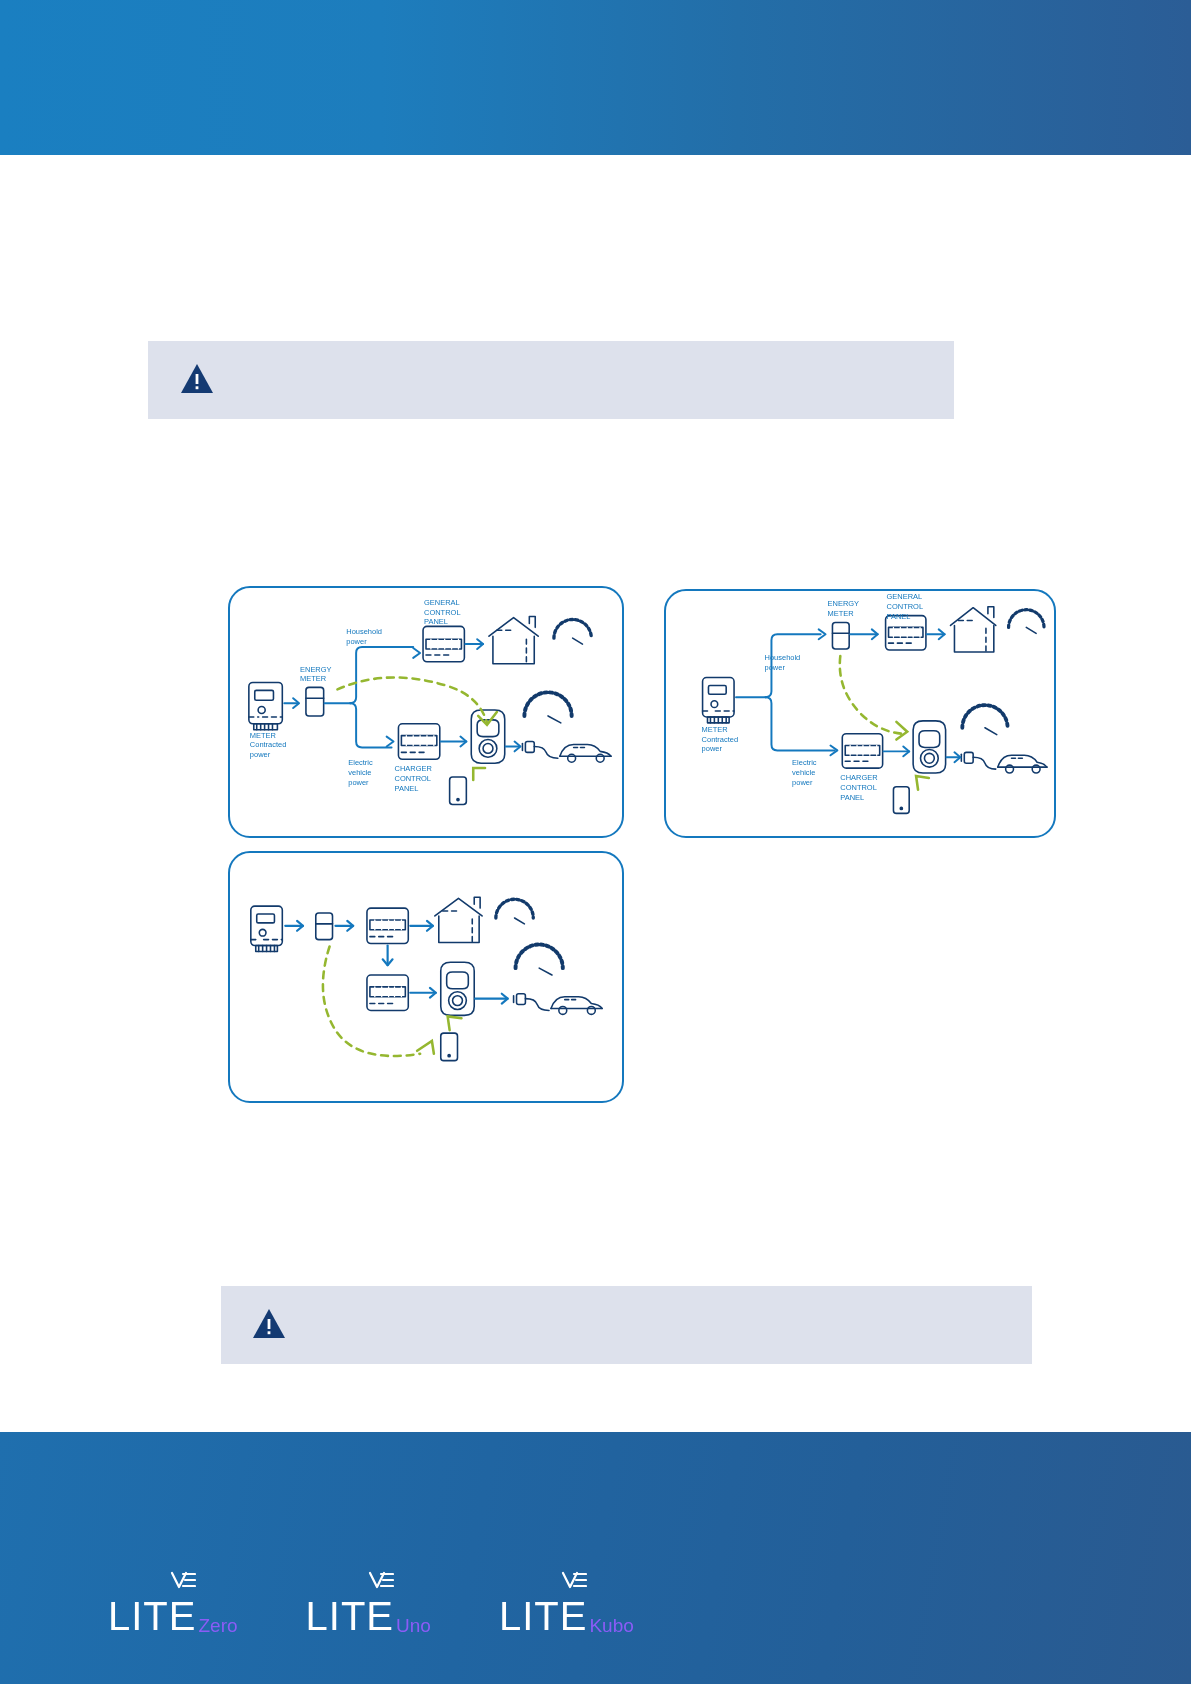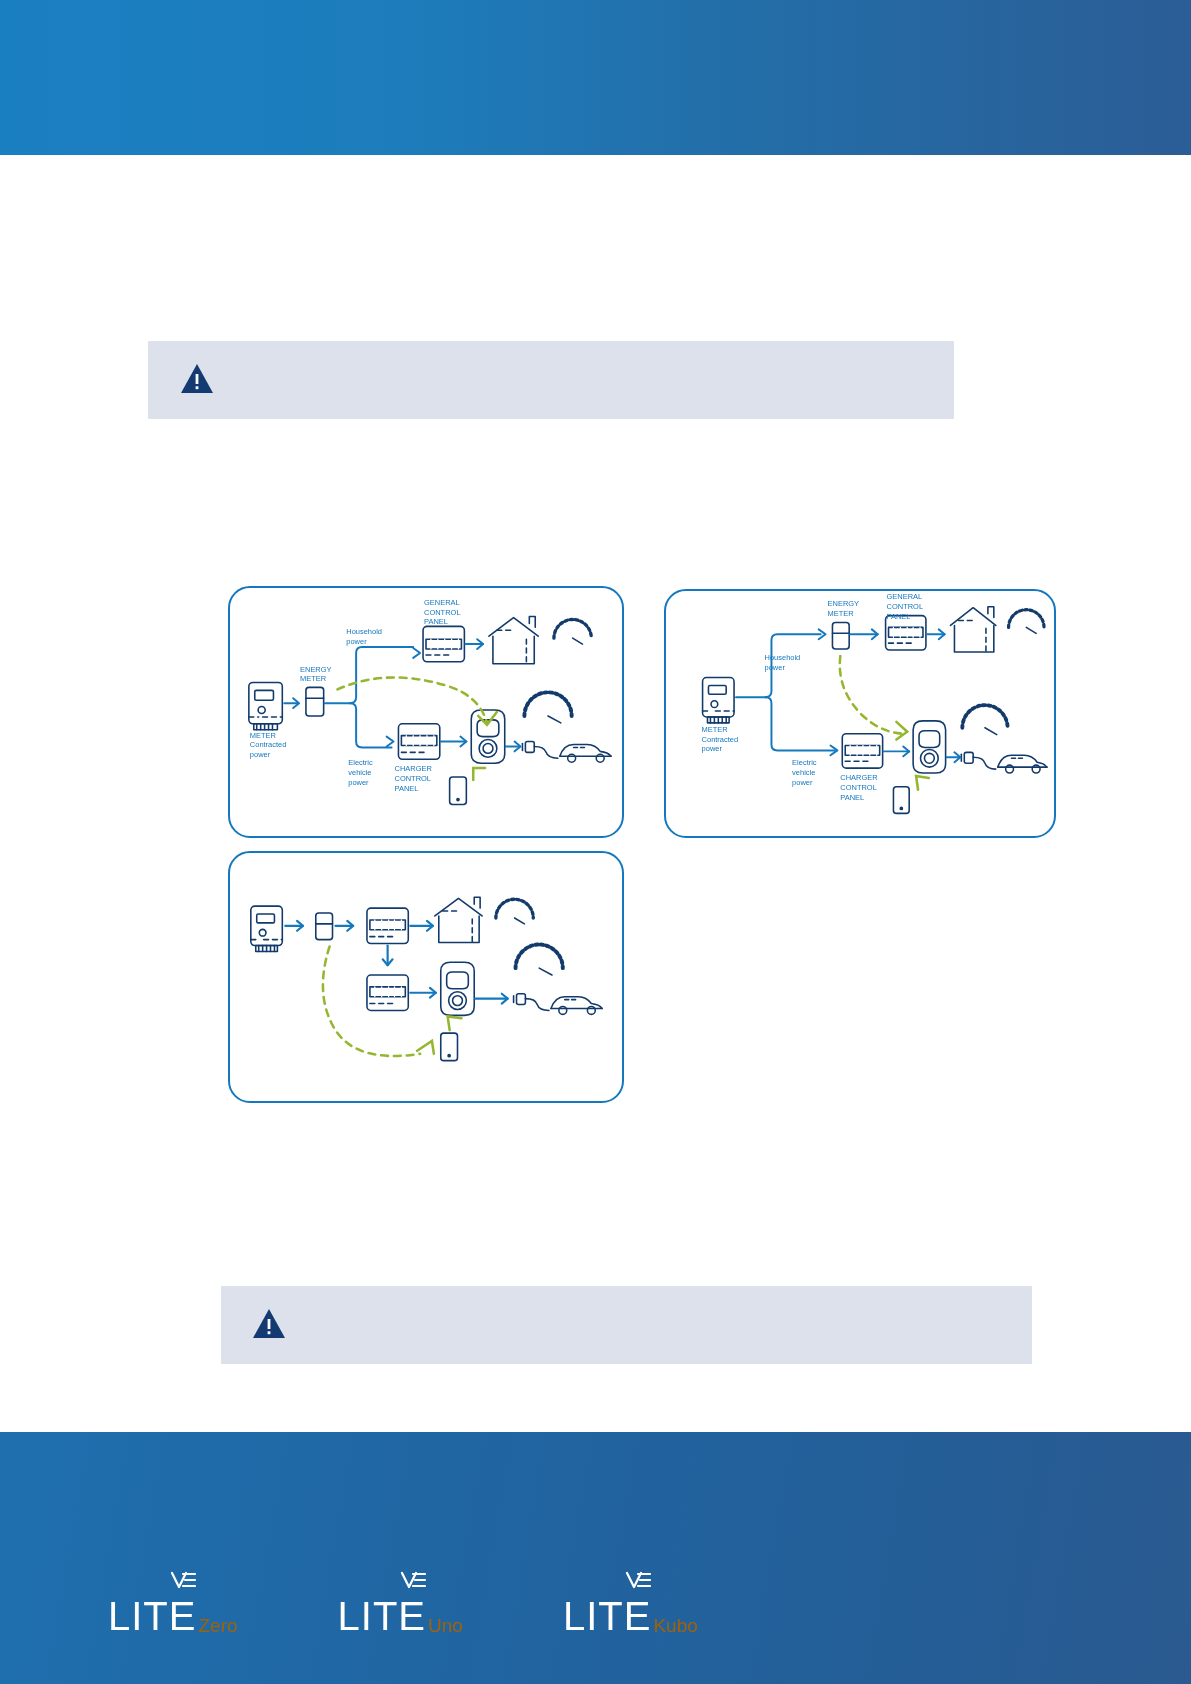--- a/index.html
+++ b/index.html
@@ -18,30 +18,30 @@
     background:linear-gradient(90deg,#1a7fc1 0%,#1d7dbd 32%,#236ea8 62%,#2b5d96 100%);
   }
 
   
   .footer-band{
     position:absolute;left:0;top:1432px;width:1191px;height:252px;
     background:linear-gradient(100deg,#1f6fae 0%,#2065a2 40%,#235f99 70%,#2a5a90 100%);
   }
   .footer-logos{
     position:absolute;left:108px;top:1596px;
-    display:flex;align-items:flex-end;gap:100px;
+    display:flex;align-items:flex-end;gap:68px;
   }
   .logo{position:relative;display:flex;align-items:flex-end;color:#ffffff;}
   .logo .lite{
     font-family:"Liberation Sans", sans-serif;
     font-size:40px;letter-spacing:1px;font-weight:400;line-height:40px;
     color:#ffffff;
   }
   .logo .sub{
-    font-size:19px;line-height:19px;margin-left:2px;margin-bottom:1px;color:#a16207;
+    font-size:19px;line-height:19px;margin-left:2px;margin-bottom:1px;color:#8b5cf6;
   }
   .logo .vemark{
     position:absolute;right:0;top:-26px;width:26px;height:22px;
   }
   .logo .vewrap{position:relative;display:flex;align-items:flex-end;}
 
   
   .warn-box{
     position:absolute;background:#dde1ec;
   }

